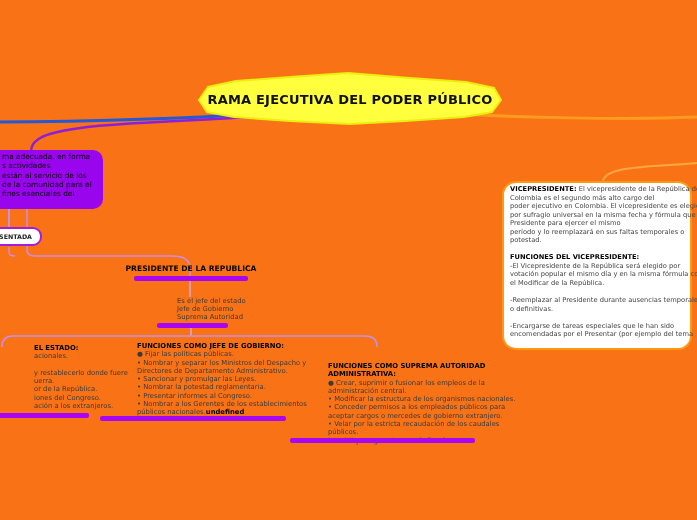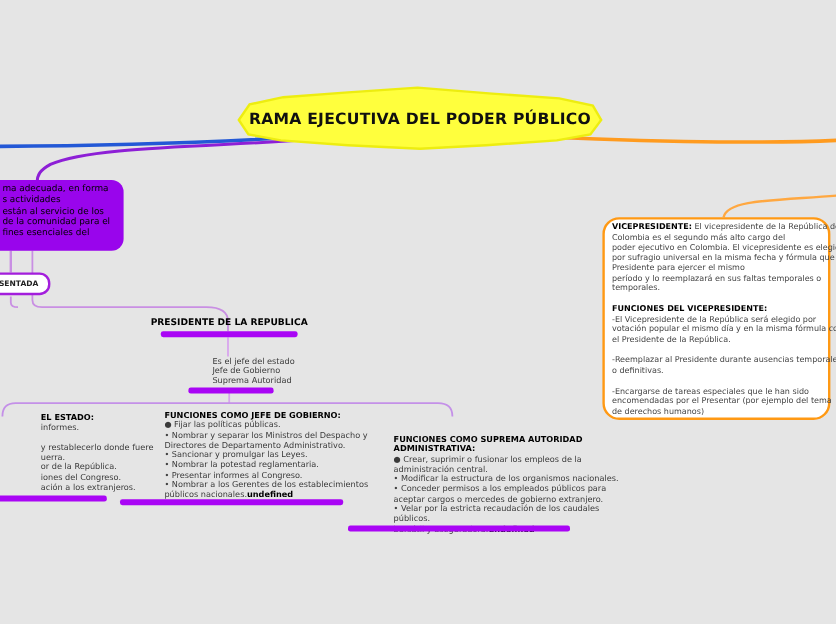--- a/index.html
+++ b/index.html
@@ -1,16 +1,16 @@
 <!DOCTYPE html>
 <html><head>
 <meta charset="utf-8">
 <style>
   html,body{margin:0;padding:0;background:#fff;}
-  .canvas{position:relative;width:697px;height:520px;background:#e5e5e5;overflow:hidden;
+  .canvas{position:relative;width:697px;height:520px;background:#f97316;overflow:hidden;
           font-family:"DejaVu Sans","Liberation Sans",sans-serif;}
   .abs{position:absolute;}
   svg.lines{position:absolute;left:0;top:0;}
   
   .root-title{left:200px;top:92px;width:300px;text-align:center;font-weight:bold;
               font-size:13px;color:#101010;letter-spacing:.2px;}
   
   .pbox{left:-70px;top:150px;width:173px;height:59px;background:#9905EC;border-radius:10px;}
   .pbox-text{left:2px;top:152px;font-size:7.4px;line-height:9.3px;color:#000;white-space:nowrap;}
   
@@ -78,21 +78,21 @@
 
   <div class="abs roles">
     <div class="ln">Es el jefe del estado</div>
     <div class="ln">Jefe de Gobierno</div>
     <div class="ln">Suprema Autoridad</div>
   </div>
   <div class="abs bar" style="left:157px;top:323px;width:71px;height:4.5px;"></div>
 
   <div class="abs branch estado">
     <div class="ln hd">EL ESTADO:</div>
-    <div class="ln">informes.</div>
+    <div class="ln">acionales.</div>
     <div class="ln"></div>
     <div class="ln">y restablecerlo donde fuere</div>
     <div class="ln">uerra.</div>
     <div class="ln">or de la República.</div>
     <div class="ln">iones del Congreso.</div>
     <div class="ln">ación a los extranjeros.</div>
   </div>
   <div class="abs bar" style="left:-8px;top:413px;width:97px;height:4.5px;"></div>
 
   <div class="abs branch gobierno">
@@ -129,28 +129,27 @@
   <div class="abs vbox"></div>
   <div class="abs vtext">
     <div class="ln">
       <span class="hd">VICEPRESIDENTE:</span><span> El vicepresidente de la República de</span>
     </div>
     <div class="ln">Colombia es el segundo más alto cargo del</div>
     <div class="ln">poder ejecutivo en Colombia. El vicepresidente es elegido</div>
     <div class="ln">por sufragio universal en la misma fecha y fórmula que el</div>
     <div class="ln">Presidente para ejercer el mismo</div>
     <div class="ln">período y lo reemplazará en sus faltas temporales o</div>
-    <div class="ln">temporales.</div>
+    <div class="ln">potestad.</div>
     <div class="ln"></div>
     <div class="ln hd">FUNCIONES DEL VICEPRESIDENTE:</div>
     <div class="ln">-El Vicepresidente de la República será elegido por</div>
     <div class="ln">votación popular el mismo día y en la misma fórmula con</div>
-    <div class="ln">el Presidente de la República.</div>
+    <div class="ln">el Modificar de la República.</div>
     <div class="ln"></div>
     <div class="ln">-Reemplazar al Presidente durante ausencias temporales</div>
     <div class="ln">o definitivas.</div>
     <div class="ln"></div>
     <div class="ln">-Encargarse de tareas especiales que le han sido</div>
     <div class="ln">encomendadas por el Presentar (por ejemplo del tema</div>
-    <div class="ln">de derechos humanos)</div>
   </div>
 
 </div>
 
 </body></html>

